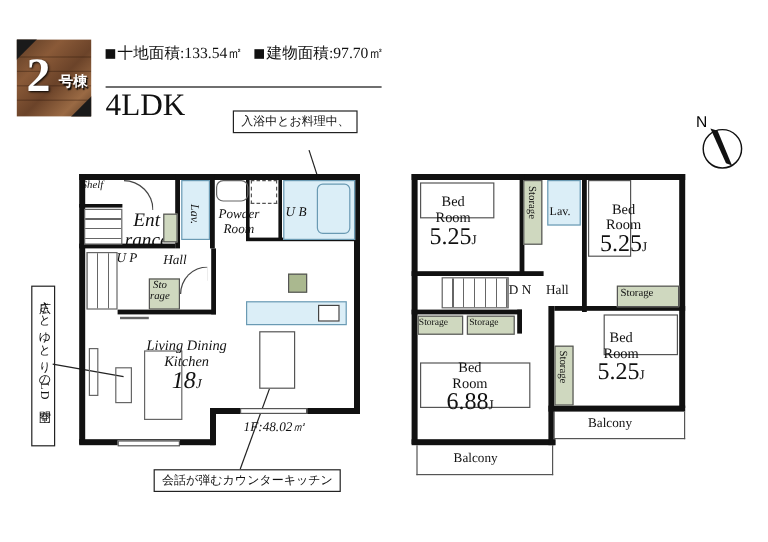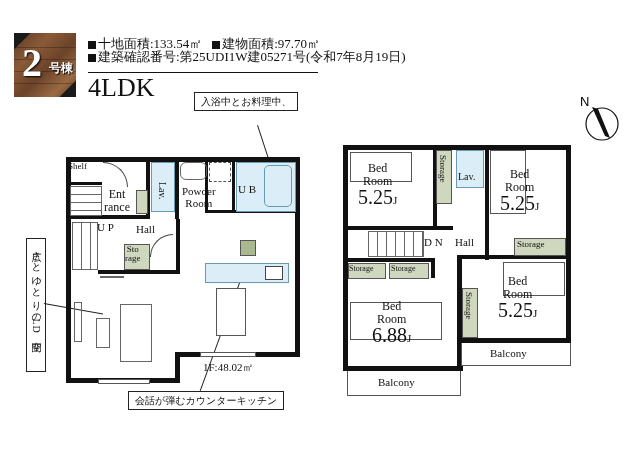--- a/index.html
+++ b/index.html
@@ -53,21 +53,20 @@
   <div class="grain" style="top:38px"></div>
     <div class="grain" style="top:50px"></div>
   <div class="stripe1"></div>
     <div class="stripe2"></div>
   <span class="num">2</span>
   <span class="suffix">号棟</span>
 </div>
 <div class="abs info">
   <div><span class="sq"></span><span>十地面積:133.54㎡</span>
     &nbsp;&nbsp;<span class="sq"></span><span>建物面積:97.70㎡</span></div>
-  <div><span class="sq"></span><span>建築確認番号:第25UDI1W建05271号(令和7年8月19日)</span></div>
 </div>
 <div class="abs hr"></div>
 <div class="abs ldk">4LDK</div>
 
 <svg class="abs compass" viewBox="0 0 50 50">
   <text x="6" y="14" font-size="13" font-family="Liberation Sans, sans-serif">N</text>
   <circle cx="28" cy="32" r="16" fill="none" stroke="#111" stroke-width="1.2"></circle>
   <polygon points="18,15 31,44 36,46 24,17" fill="#111"></polygon>
 </svg>
 
@@ -75,42 +74,42 @@
   <div>入浴中とお料理中、</div>
 </div>
 <div class="line" style="left:258px;top:125px;width:40px;transform:rotate(72deg);"></div>
 
 <div class="abs callout-v" style="left:26px;top:238px;height:124px;">広さとゆとりのLD空間</div>
 <div class="line" style="left:44px;top:303px;width:60px;transform:rotate(10deg);"></div>
 
 <div class="abs callout" style="left:128px;top:391px;">会話が弾むカウンターキッチン</div>
 <div class="line" style="left:240px;top:283px;width:115px;transform:rotate(110deg);"></div>
 
-<div class="abs" style="left:0;top:12px;width:320px;height:388px;">
+<div class="abs" style="left:0;top:0;width:320px;height:388px;font-style:italic;">
 
   <div class="wall" style="left:66px;top:145px;width:234px;height:5px;"></div>
   <div class="wall" style="left:66px;top:145px;width:5px;height:225px;"></div>
   <div class="wall" style="left:66px;top:366px;width:113px;height:5px;"></div>
   <div class="wall" style="left:175px;top:340px;width:5px;height:31px;"></div>
   <div class="wall" style="left:175px;top:340px;width:125px;height:5px;"></div>
   <div class="wall" style="left:295px;top:145px;width:5px;height:200px;"></div>
 
   <div class="wall" style="left:66px;top:203px;width:80px;height:4px;"></div>
   <div class="wall" style="left:146px;top:145px;width:4px;height:62px;"></div>
   <div class="wall" style="left:175px;top:145px;width:4px;height:62px;"></div>
   <div class="wall" style="left:205px;top:145px;width:3px;height:55px;"></div>
   <div class="wall" style="left:232px;top:145px;width:3px;height:55px;"></div>
   <div class="wall" style="left:205px;top:198px;width:90px;height:3px;"></div>
   <div class="wall" style="left:98px;top:258px;width:82px;height:4px;"></div>
   <div class="wall" style="left:176px;top:207px;width:4px;height:55px;"></div>
   <div class="wall" style="left:66px;top:170px;width:36px;height:3px;"></div>
 
   <div class="lbl" style="left:68px;top:150px;font-size:9px;">Shelf</div>
   <div class="stairs-h" style="left:70px;top:174px;width:30px;height:28px;"></div>
-  <div class="lbl" style="left:104px;top:176px;font-size:12px;">
+  <div class="lbl" style="left:104px;top:176px;font-size:16px;">
     <div>Ent</div>
       <div>rance</div>
     </div>
   <div class="room green" style="left:136px;top:178px;width:10px;height:22px;"></div>
   <div class="door" style="left:103px;top:150px;width:24px;height:24px;"></div>
 
   <div class="room blue" style="left:151px;top:150px;width:22px;height:48px;"></div>
   <div class="lbl vert" style="left:156px;top:170px;font-size:10px;">Lav.</div>
 
   <div class="room" style="left:180px;top:150px;width:25px;height:16px;border:1px solid #666;border-radius:6px;"></div>
@@ -136,20 +135,25 @@
   <div class="door" style="left:150px;top:222px;width:22px;height:22px;transform:scaleX(-1);"></div>
 
   <div class="room" style="left:240px;top:228px;width:14px;height:14px;background:#aab88f;border:1px solid #555;"></div>
   <div class="room blue" style="left:205px;top:251px;width:82px;height:18px;"></div>
   <div class="room" style="left:265px;top:254px;width:16px;height:12px;border:1px solid #444;background:#fff;"></div>
   <div class="room" style="left:216px;top:276px;width:28px;height:46px;border:1px solid #555;background:#fff;"></div>
 
   <div class="room" style="left:120px;top:292px;width:30px;height:56px;border:1px solid #666;"></div>
   <div class="room" style="left:96px;top:306px;width:12px;height:28px;border:1px solid #666;"></div>
   <div class="room" style="left:74px;top:290px;width:6px;height:38px;border:1px solid #666;"></div>
+  <div class="lbl" style="left:122px;top:282px;font-size:12px;">
+    <div>Living Dining</div>
+      <div>Kitchen</div>
+    <div><span class="big">18</span><span class="sub">J</span></div>
+  </div>
   <div class="win" style="left:200px;top:340px;width:54px;height:3px;"></div>
   <div class="win" style="left:98px;top:367px;width:50px;height:3px;"></div>
 
   <div class="abs area" style="left:203px;top:348px;">1F:48.02㎡</div>
 </div>
 
 <div class="abs" style="left:0;top:0;width:640px;height:452px;">
 
   <div class="wall" style="left:343px;top:145px;width:228px;height:5px;"></div>
   <div class="wall" style="left:343px;top:145px;width:5px;height:225px;"></div>

